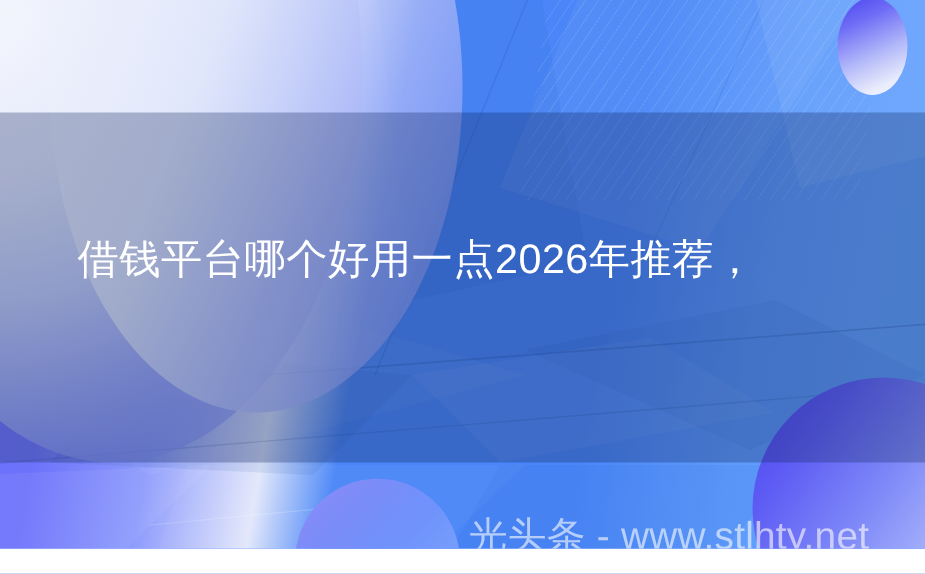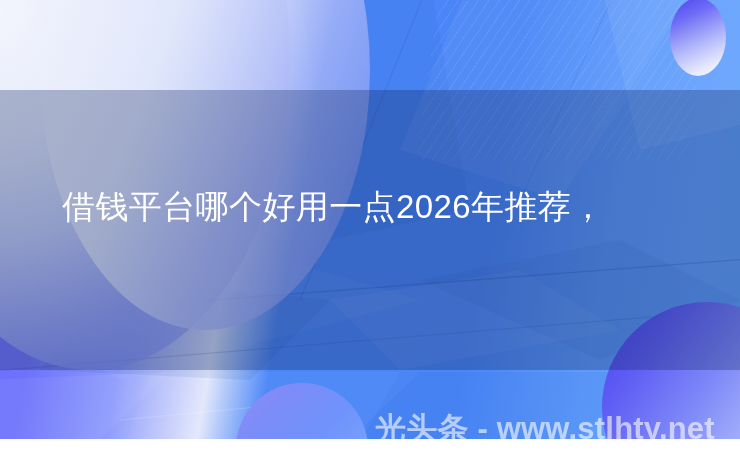--- a/index.html
+++ b/index.html
@@ -165,21 +165,21 @@
   
   .watermark {
     position: absolute;
     left: 375px;
     top: 409px;
     font-size: 31px;
     line-height: 40px;
     color: rgba(255,255,255,0.60);
     white-space: nowrap;
     letter-spacing: 0.2px;
-    font-weight: 700;
+    font-weight: 400;
   }
 </style>
 </head>
 <body>
 
 <div id="banner">
 
   <div class="bg-base"></div>
 
   <div class="facets">

